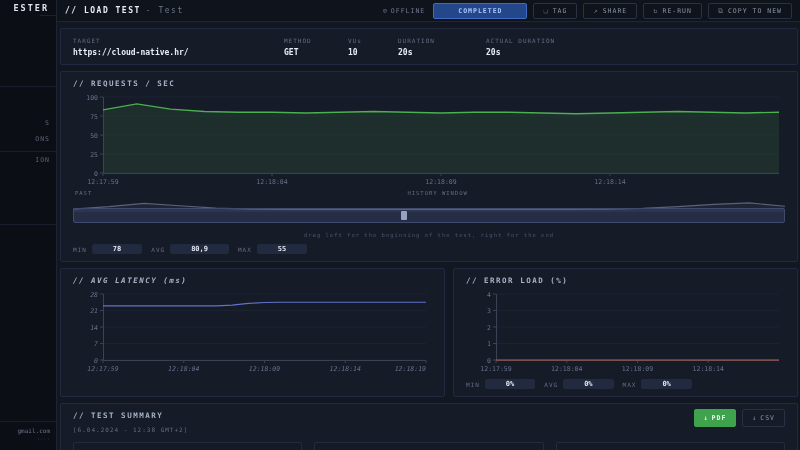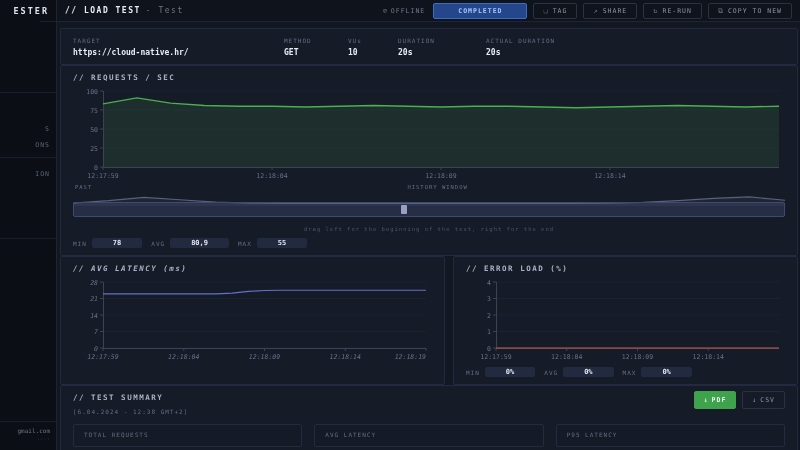--- a/index.html
+++ b/index.html
@@ -9,21 +9,21 @@
     background:#131722;
     font-family:"DejaVu Sans Mono","Liberation Mono",monospace;
     color:#e8ecf4;
   }
   
   .sidebar {
     position:absolute; left:0; top:0; bottom:0; width:57px;
     background:#0b0e15; border-right:1px solid #1e2431;
     display:flex; flex-direction:column; overflow:hidden;
   }
-  .sb-logo { height:22px; display:flex; align-items:center; justify-content:flex-end;
+  .sb-logo { height:16px; display:flex; align-items:center; justify-content:flex-end;
     padding-right:7px; border-bottom:1px solid #1b2130;
     font-size:8.5px; font-weight:bold; letter-spacing:2px; color:#dfe5f0;margin-left:40px; }
   .sb-sep { border-top:1px solid #181e2c; }
   .sb-item { text-align:right; padding:4px 6px; font-size:6.5px; letter-spacing:1px; color:#5c6678; cursor:pointer; }
   .sb-footer { margin-top:auto; border-top:1px solid #181e2c; padding:5px 6px 8px; text-align:right; }
   .sb-footer .l1 { font-size:6px; color:#6b7487; }
   .sb-footer .l2 { font-size:5.5px; color:#3d4658; margin-top:2px; }
   
   .main { position:absolute; left:57px; right:0; top:0; bottom:0; display:flex; flex-direction:column; }
   .topbar { height:22px; flex:none; background:#0f131c; border-bottom:1px solid #1f2533;
@@ -33,21 +33,21 @@
   .tb-right { margin-left:auto; display:flex; align-items:center; gap:6px; }
   .tb-offline { display:flex; align-items:center; gap:3px; font-size:6.5px; letter-spacing:1px;
     color:#707a90; cursor:pointer; margin-right:2px; }
   .badge-completed { background:#24478c; border:1px solid #3e6cc4; color:#a8c7ff;
     font-size:6.5px; font-weight:bold; letter-spacing:1px; padding:3px 24px; border-radius:2px; }
   .tb-btn { display:flex; align-items:center; gap:4px; border:1px solid #2a3145; border-radius:2px;
     background:transparent; color:#8a93a8; font-size:6.5px; letter-spacing:1px;
     padding:3px 9px; cursor:pointer; font-family:inherit; }
   .tb-btn .ic, .tb-offline .ic { font-size:7px; color:#6b7487; }
   
-  .content { flex:1; padding:6px 2px 0 3px; display:flex; flex-direction:column; overflow:hidden; }
+  .content { flex:1; padding:6px 2px 0 3px; display:flex; flex-direction:column; gap:6px; overflow:hidden; }
   .panel { background:#161b28; border:1px solid #222940; border-radius:2px; padding:5px 12px 7px; }
   
   .info-row { display:flex; }
   .info-col { margin-right:26px; }
   .info-col .hd { font-size:6px; letter-spacing:1px; color:#646e82; padding:3px 0 4px; }
   .info-col .vl { font-size:8px; font-weight:bold; color:#e8ecf4; }
   
   .p-title { font-size:7.5px; font-weight:bold; letter-spacing:1.5px; color:#aab3c4; padding:2px 0 4px; }
   
   .chart { width:100%; }
@@ -89,21 +89,21 @@
 </style>
 </head>
 <body>
 
 <aside class="sidebar">
   <div class="sb-logo">ESTER</div>
   <div class="sb-sep" style="margin-top:70px"></div>
   <div class="sb-item" style="margin-top:28px">S</div>
   <div class="sb-item">ONS</div>
   <div class="sb-sep" style="margin-top:4px"></div>
-  <div class="sb-item" style="margin-top:8px">ION</div>
+  <div class="sb-item" style="margin-top:0">ION</div>
   <div class="sb-sep" style="margin-top:56px"></div>
   <div class="sb-footer">
     <div class="l1">gmail.com</div>
     <div class="l2">····</div>
   </div>
 </aside>
 
 <div class="main">
 
   <header class="topbar">

